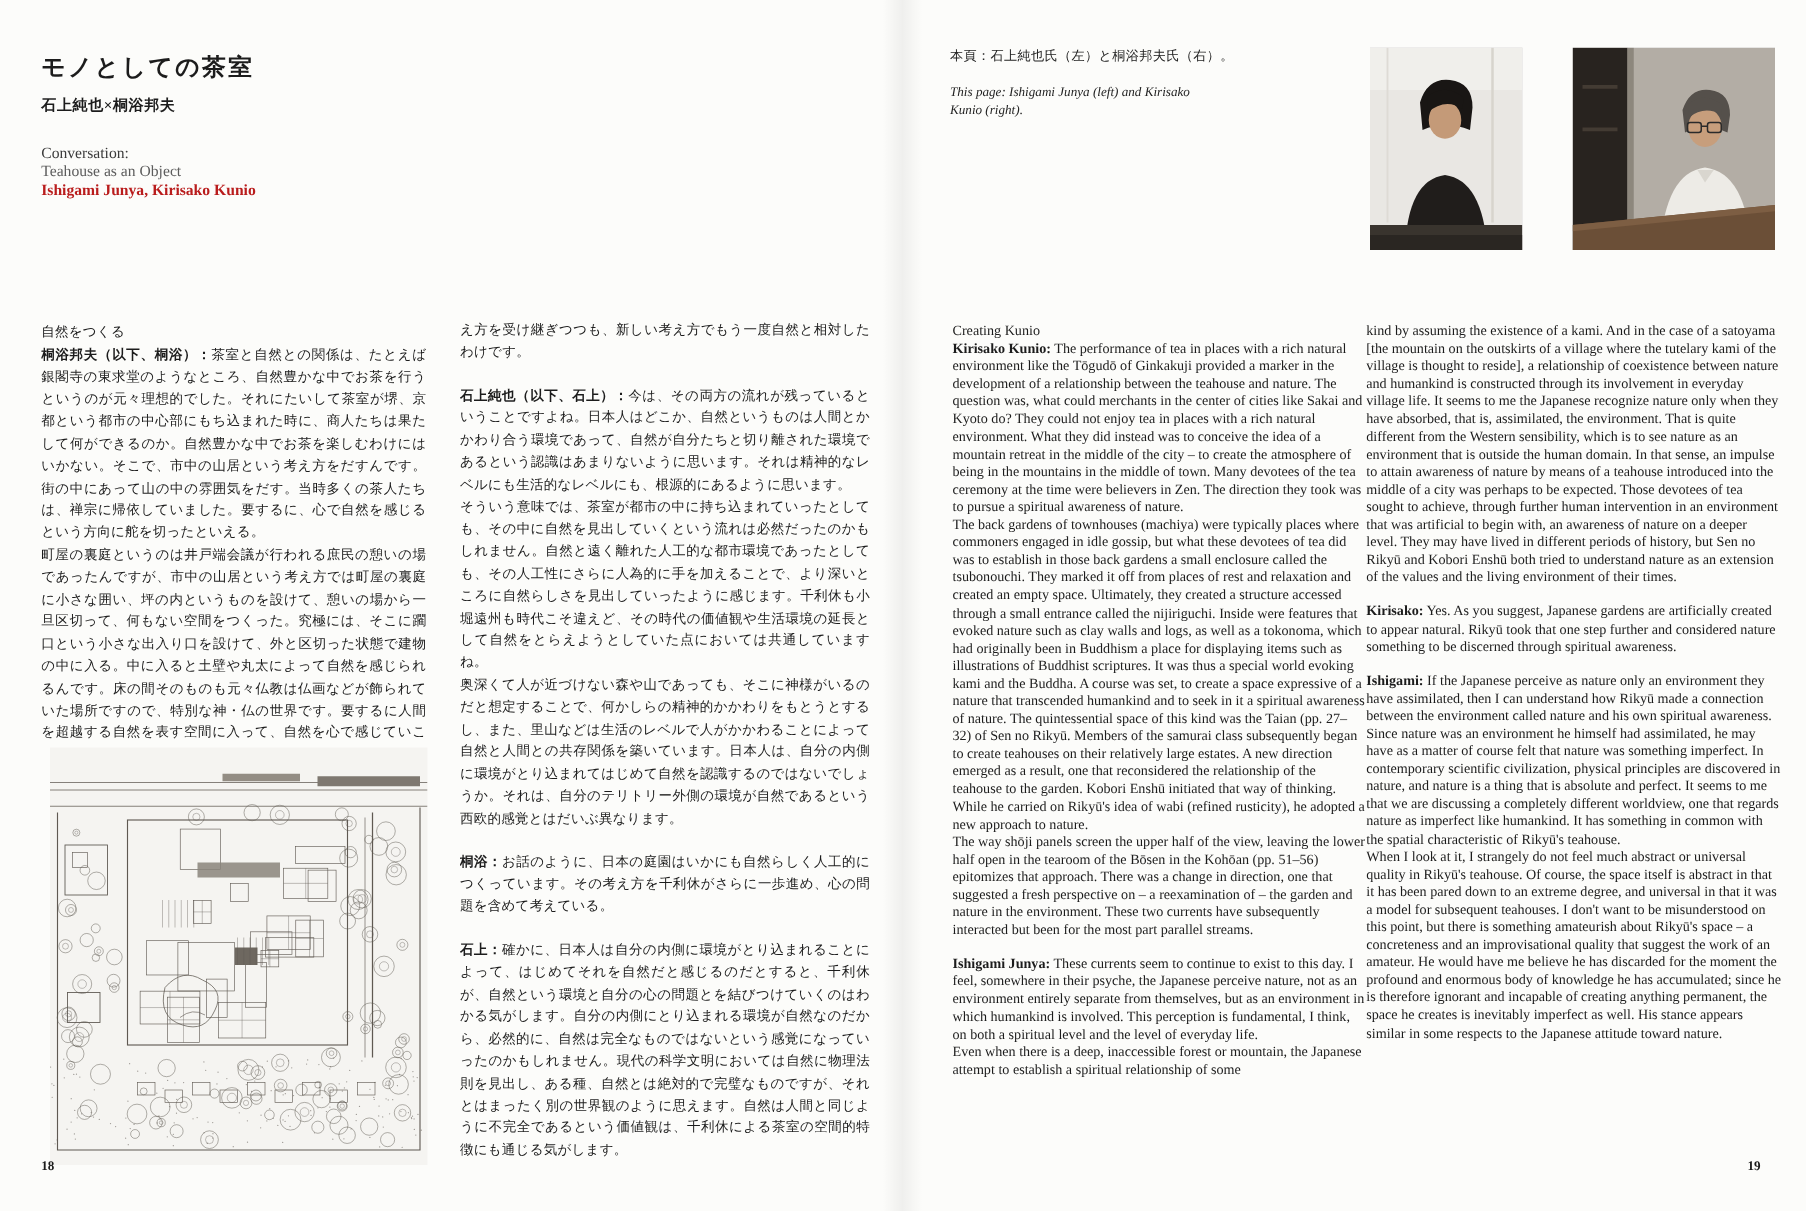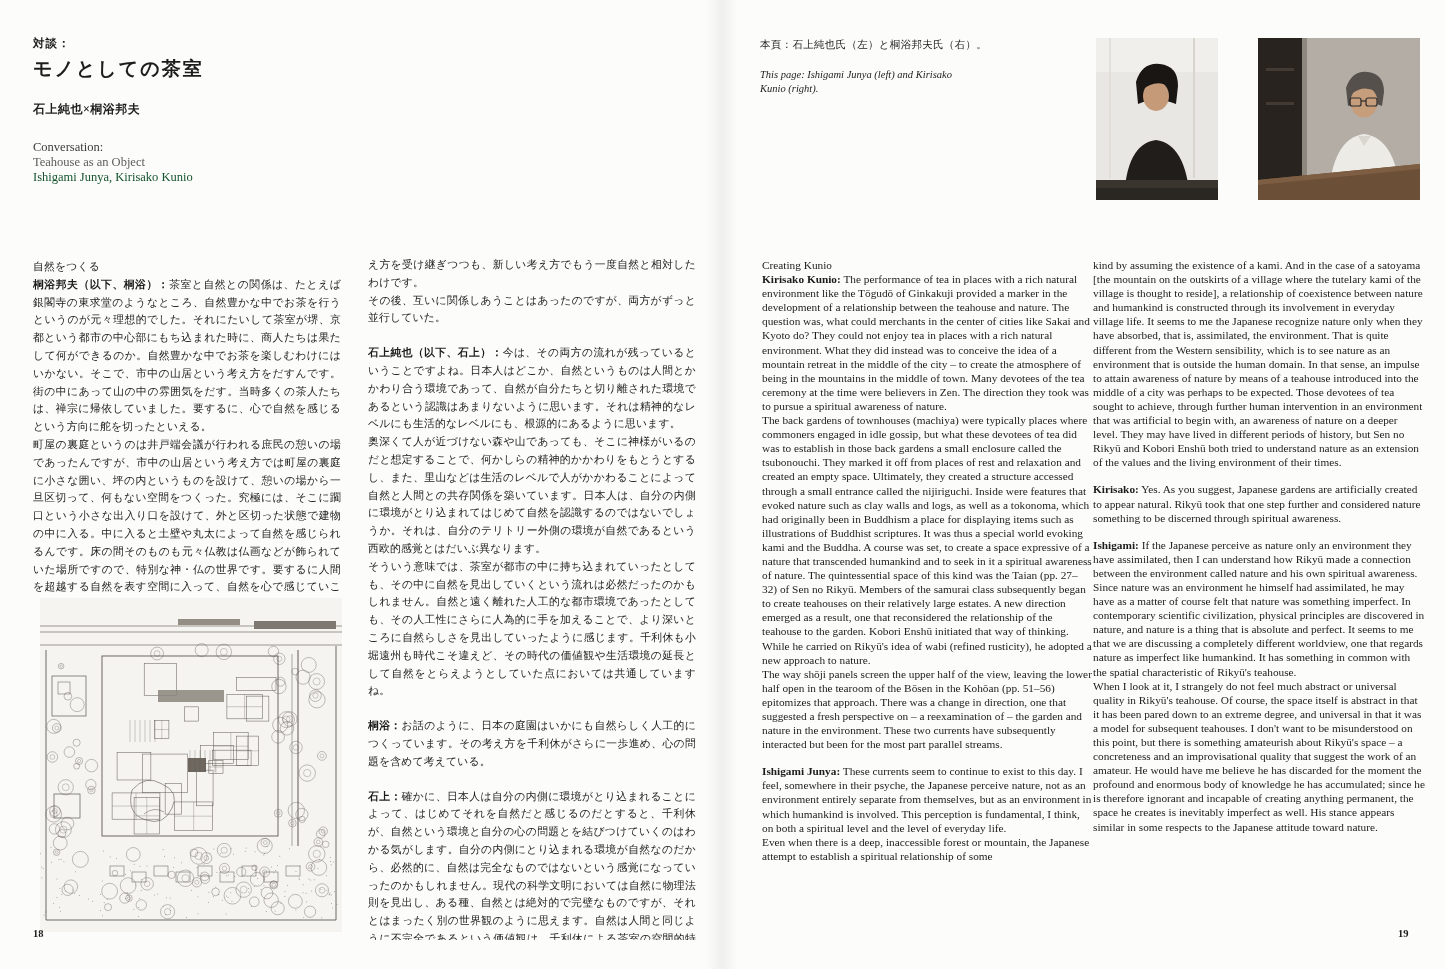--- a/index.html
+++ b/index.html
@@ -4,25 +4,25 @@
 <style>
   html,body{margin:0;padding:0;background:#d8d6d2;}
   .spread{position:relative;width:1445px;height:969px;background:#fcfcfa;overflow:hidden;
           font-family:"Liberation Serif","DejaVu Serif",serif;color:#1c1c1c;}
   .fold{position:absolute;left:706px;top:0;width:32px;height:100%;
         background:linear-gradient(90deg,rgba(0,0,0,0) 0%,rgba(0,0,0,0.05) 50%,rgba(0,0,0,0) 100%);}
   
   .header-block{position:absolute;left:33px;top:36px;width:380px;}
   .kicker{font-weight:bold;font-size:11.5px;letter-spacing:1px;}
   .title{font-weight:bold;font-size:19px;letter-spacing:2px;margin-top:5px;}
-  .authors-jp{font-weight:bold;font-size:12px;margin-top:19px;letter-spacing:0.5px;}
+  .authors-jp{font-weight:bold;font-size:12px;margin-top:9px;letter-spacing:0.5px;}
   .en-block{margin-top:22px;font-size:12.5px;line-height:15px;}
   .en-kicker{color:#3b3b3b;}
   .en-title{color:#5c5c5c;}
-  .en-authors{font-weight:normal;color:#14532d;}
+  .en-authors{font-weight:bold;color:#b91c1c;}
   
   .caption-block{position:absolute;left:760px;top:38px;width:250px;}
   .caption-jp{font-size:10.5px;letter-spacing:0.3px;color:#222;}
   .caption-en{font-style:italic;font-size:10.5px;line-height:14px;margin-top:16px;color:#222;width:212px;}
   
   .photo{position:absolute;overflow:hidden;background:#ddd;}
   .photo svg{display:block;}
   #photo-1{left:1096px;top:38px;width:122px;height:162px;}
   #photo-2{left:1258px;top:38px;width:162px;height:162px;}
   
@@ -45,21 +45,20 @@
   #pageno-left{left:33px;top:928px;}
   #pageno-right{left:1398px;top:928px;}
 </style>
 </head>
 <body>
 
 <div class="spread">
 
   <div>
     <div class="header-block">
-      <div class="kicker">対談：</div>
       <div class="title">モノとしての茶室</div>
       <div class="authors-jp">石上純也×桐浴邦夫</div>
       <div class="en-block">
         <div class="en-kicker">Conversation:</div>
         <div class="en-title">Teahouse as an Object</div>
         <div class="en-authors">Ishigami Junya, Kirisako Kunio</div>
       </div>
     </div>
 
     <div id="jp-col1" class="col jp">
@@ -428,24 +427,23 @@
           <line x1="160" y1="152" x2="160" y2="174" stroke="#5f5952" stroke-width="0.3"></line>
           <line x1="165" y1="152" x2="165" y2="174" stroke="#5f5952" stroke-width="0.3"></line>
           <line x1="170" y1="152" x2="170" y2="174" stroke="#5f5952" stroke-width="0.3"></line>
           <line x1="175" y1="152" x2="175" y2="174" stroke="#5f5952" stroke-width="0.3"></line>
         </svg>
     </div>
 
     <div id="jp-col2" class="col jp">
       <div>
           <p class="para">え方を受け継ぎつつも、新しい考え方でもう一度自然と相対したわけです。</p>
-          <p class="para">その後、互いに関係しあうことはあったのですが、両方がずっと並行していた。</p>
           <p class="para gap"><strong>石上純也（以下、石上）：</strong>今は、その両方の流れが残っているということですよね。日本人はどこか、自然というものは人間とかかわり合う環境であって、自然が自分たちと切り離された環境であるという認識はあまりないように思います。それは精神的なレベルにも生活的なレベルにも、根源的にあるように思います。</p>
+          <p class="para">そういう意味では、茶室が都市の中に持ち込まれていったとしても、その中に自然を見出していくという流れは必然だったのかもしれません。自然と遠く離れた人工的な都市環境であったとしても、その人工性にさらに人為的に手を加えることで、より深いところに自然らしさを見出していったように感じます。千利休も小堀遠州も時代こそ違えど、その時代の価値観や生活環境の延長として自然をとらえようとしていた点においては共通していますね。</p>
           <p class="para">奥深くて人が近づけない森や山であっても、そこに神様がいるのだと想定することで、何かしらの精神的かかわりをもとうとするし、また、里山などは生活のレベルで人がかかわることによって自然と人間との共存関係を築いています。日本人は、自分の内側に環境がとり込まれてはじめて自然を認識するのではないでしょうか。それは、自分のテリトリー外側の環境が自然であるという西欧的感覚とはだいぶ異なります。</p>
-          <p class="para">そういう意味では、茶室が都市の中に持ち込まれていったとしても、その中に自然を見出していくという流れは必然だったのかもしれません。自然と遠く離れた人工的な都市環境であったとしても、その人工性にさらに人為的に手を加えることで、より深いところに自然らしさを見出していったように感じます。千利休も小堀遠州も時代こそ違えど、その時代の価値観や生活環境の延長として自然をとらえようとしていた点においては共通していますね。</p>
           <p class="para gap"><strong>桐浴：</strong>お話のように、日本の庭園はいかにも自然らしく人工的につくっています。その考え方を千利休がさらに一歩進め、心の問題を含めて考えている。</p>
           <p class="para gap"><strong>石上：</strong>確かに、日本人は自分の内側に環境がとり込まれることによって、はじめてそれを自然だと感じるのだとすると、千利休が、自然という環境と自分の心の問題とを結びつけていくのはわかる気がします。自分の内側にとり込まれる環境が自然なのだから、必然的に、自然は完全なものではないという感覚になっていったのかもしれません。現代の科学文明においては自然に物理法則を見出し、ある種、自然とは絶対的で完璧なものですが、それとはまったく別の世界観のように思えます。自然は人間と同じように不完全であるという価値観は、千利休による茶室の空間的特徴にも通じる気がします。</p>
         </div>
     </div>
 
     <div id="pageno-left" class="pageno">18</div>
   </div>
 
   <div>
     <div class="caption-block">

